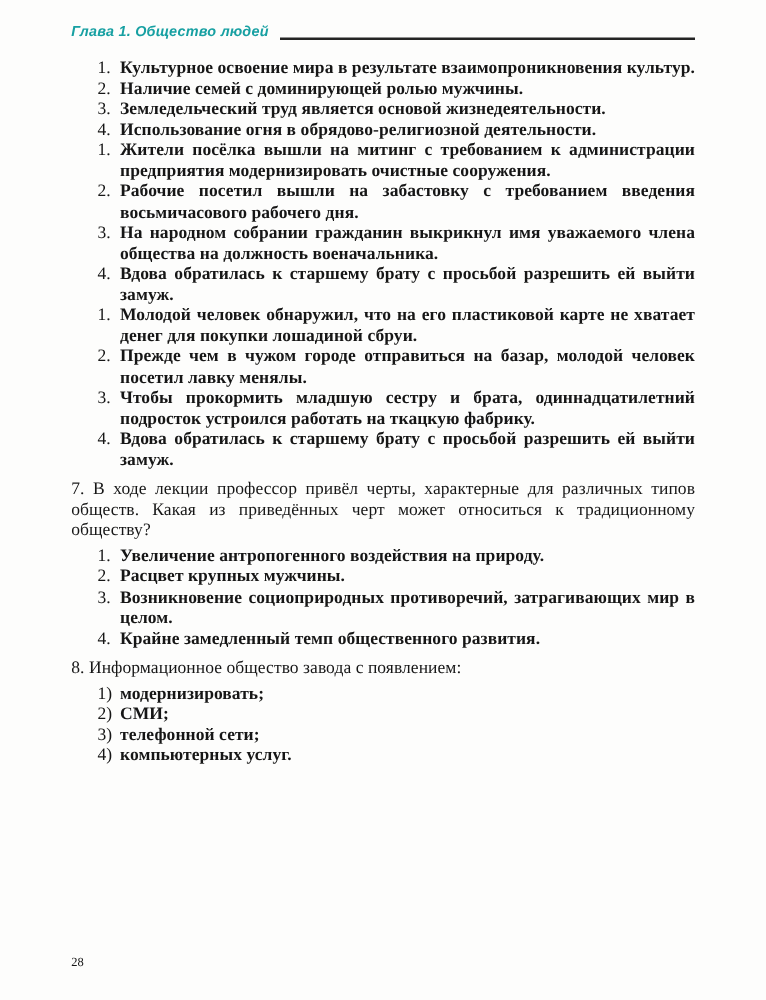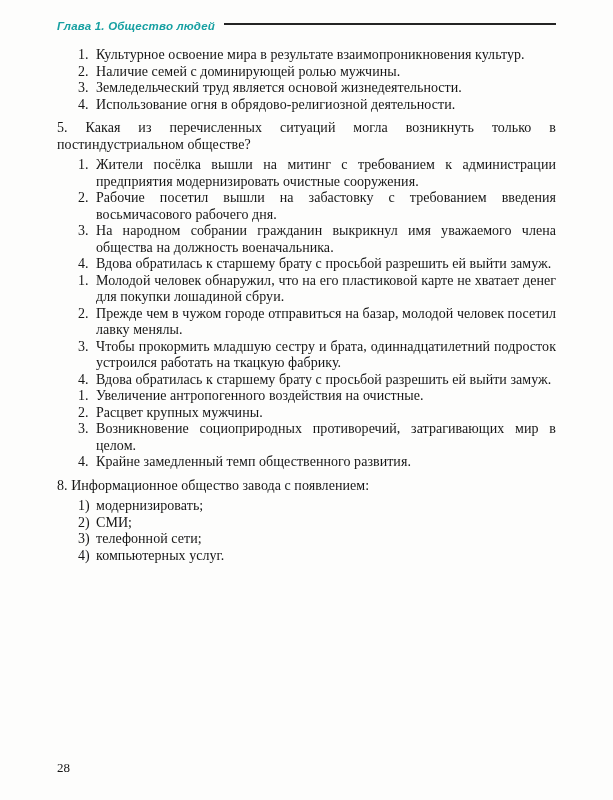--- a/index.html
+++ b/index.html
@@ -12,21 +12,21 @@
   }
   .page {
     position: relative;
     width: 613px;
     height: 800px;
     padding: 20px 57px 0 57px;
   }
   
   .header {
     display: flex;
-    align-items: flex-start;
+    align-items: flex-end;
   }
   .chapter {
     font-family: "Liberation Sans", "DejaVu Sans", sans-serif;
     font-size: 11.5px;
     font-style: italic;
     font-weight: bold;
     color: #17a0a2;
     white-space: nowrap;
     letter-spacing: 0.2px;
   }
@@ -44,27 +44,27 @@
     line-height: 16.5px;
     letter-spacing: 0.05px;
   }
   .q {
     text-align: justify;
     margin: 7px 0 4px 0;
   }
   .qnum { white-space: nowrap; }
   .opt { display: flex; margin-left: 21px; }
   .onum { flex: 0 0 18px; }
-  .otxt { flex: 1; text-align: justify; }
+  .otxt { flex: 1; text-align: justify; font-weight: bold; }
   
   .footer {
     position: absolute;
     left: 57px;
     bottom: 24px;
-    font-size: 13px;
+    font-size: 10px;
   }
 </style>
 </head>
 <body>
 
 <div class="page">
 
   <div class="header">
     <span class="chapter">Глава 1. Общество людей</span>
     <span class="rule"></span>
@@ -84,21 +84,20 @@
       <div class="opt">
         <span class="onum">3.</span>
         <span class="otxt">Земледельческий труд является основой жизнедеятельности.</span>
       </div>
       <div class="opt">
         <span class="onum">4.</span>
         <span class="otxt">Использование огня в обрядово-религиозной деятельности.</span>
       </div>
     </div>
 
-    <p class="q"><span class="qnum">5.</span> <span>Какая из перечисленных ситуаций могла возникнуть только в постиндустриальном обществе?</span></p>
     <div class="opts">
       <div class="opt">
         <span class="onum">1.</span>
         <span class="otxt">Жители посёлка вышли на митинг с требованием к администрации предприятия модернизировать очистные сооружения.</span>
       </div>
       <div class="opt">
         <span class="onum">2.</span>
         <span class="otxt">Рабочие посетил вышли на забастовку с требованием введения восьмичасового рабочего дня.</span>
       </div>
       <div class="opt">
@@ -123,24 +122,25 @@
       <div class="opt">
         <span class="onum">3.</span>
         <span class="otxt">Чтобы прокормить младшую сестру и брата, одиннадцатилетний подросток устроился работать на ткацкую фабрику.</span>
       </div>
       <div class="opt">
         <span class="onum">4.</span>
         <span class="otxt">Вдова обратилась к старшему брату с просьбой разрешить ей выйти замуж.</span>
       </div>
     </div>
 
+    <p class="q"><span class="qnum">7.</span> <span>В ходе лекции профессор привёл черты, характерные для различных типов обществ. Какая из приведённых черт может относиться к традиционному обществу?</span></p>
     <div class="opts">
       <div class="opt">
         <span class="onum">1.</span>
-        <span class="otxt">Увеличение антропогенного воздействия на очистные.</span>
+        <span class="otxt">Увеличение антропогенного воздействия на природу.</span>
       </div>
       <div class="opt">
         <span class="onum">2.</span>
         <span class="otxt">Расцвет крупных мужчины.</span>
       </div>
       <div class="opt">
         <span class="onum">3.</span>
         <span class="otxt">Возникновение социоприродных противоречий, затрагивающих мир в целом.</span>
       </div>
       <div class="opt">

